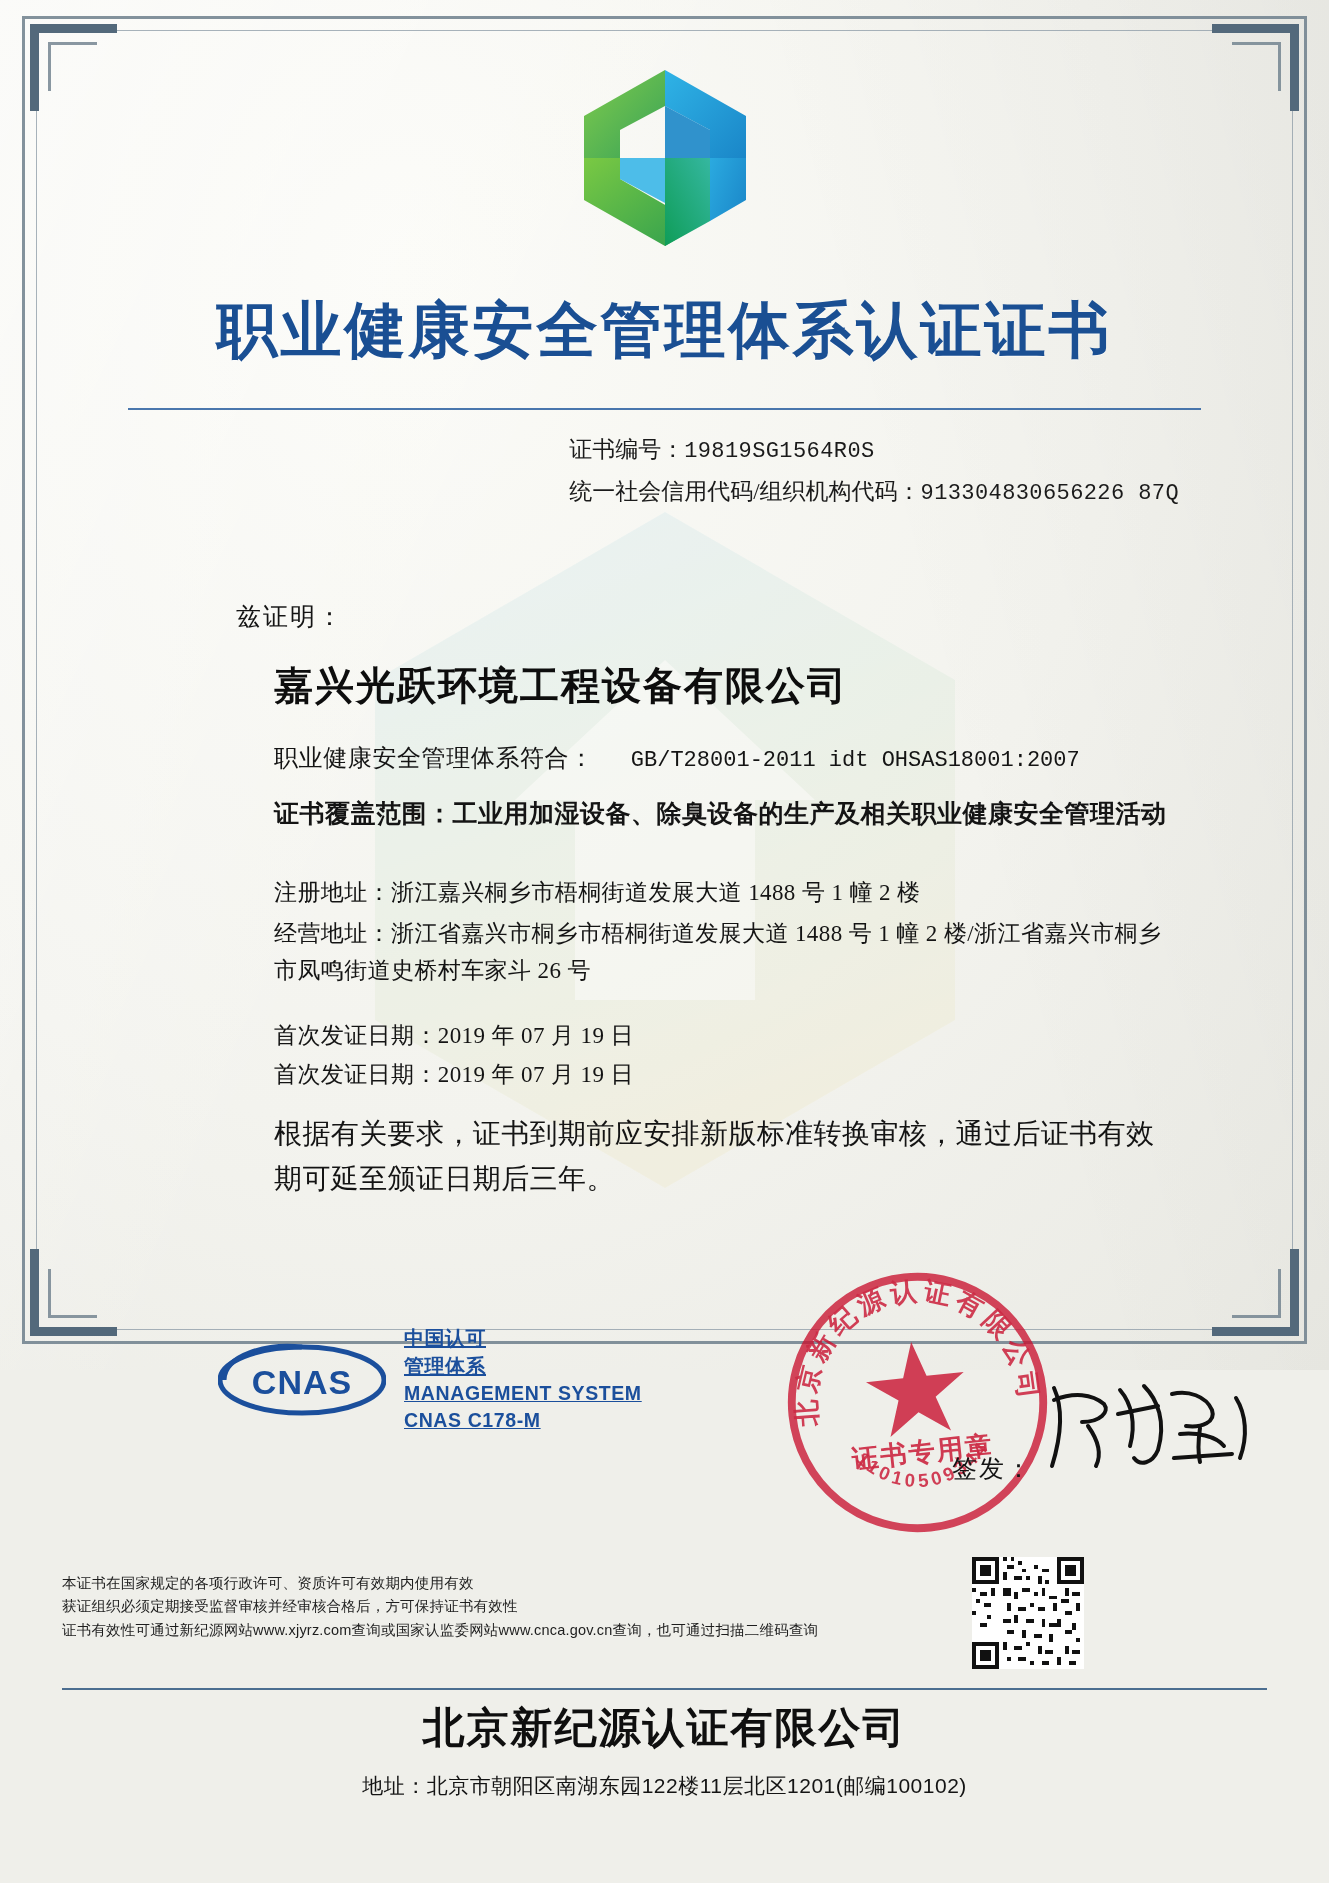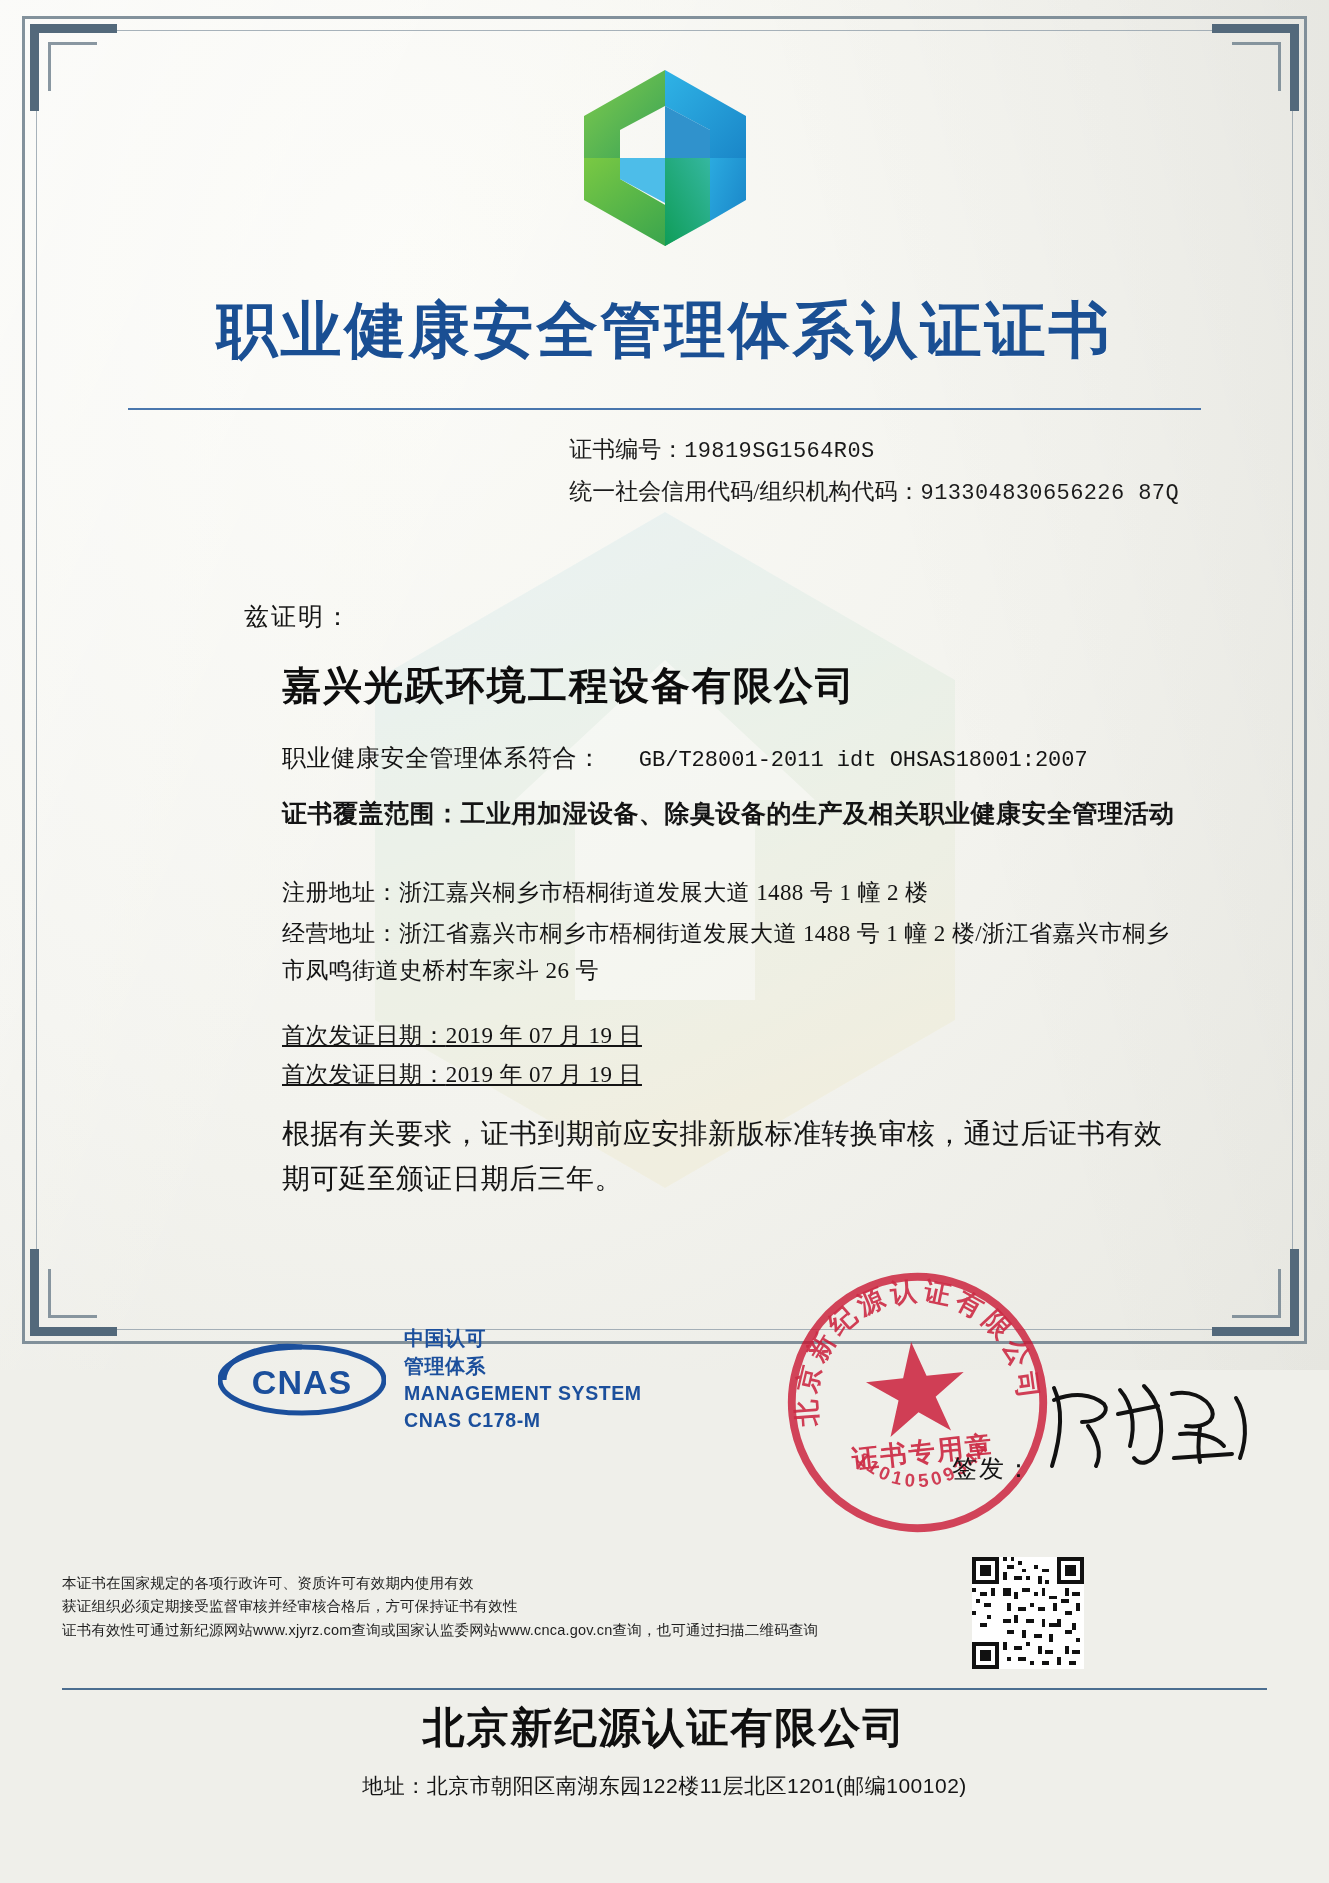--- a/index.html
+++ b/index.html
@@ -85,47 +85,47 @@
   
   .numbers{
     position:absolute;right:150px;top:430px;
     font-size:23px;color:#1b1b1b;line-height:1.75;
   }
   .numbers .ln{white-space:nowrap;}
   .mono{font-family:"Liberation Mono", monospace;letter-spacing:.4px;font-size:22px;}
 
   
   .body{
-    position:absolute;left:244px;right:150px;top:600px;
+    position:absolute;left:236px;right:150px;top:600px;
     color:#141414;
   }
   .lead{font-size:25px;margin-bottom:26px;letter-spacing:2px;}
   .company{
     font-family:"Liberation Sans", sans-serif;
     font-weight:bold;font-size:39px;letter-spacing:2px;
     margin:0 0 26px 38px;color:#0d0d0d;
   }
   .row{font-size:24px;line-height:1.62;margin:0 0 14px 38px;letter-spacing:.6px;}
   .std{font-family:"Liberation Mono", monospace;font-size:22px;letter-spacing:0;margin-left:37px;}
   .scope{font-size:25px;line-height:1.65;margin:0 0 18px 38px;font-weight:bold;letter-spacing:.5px;}
   .scope .lbl{font-weight:bold;}
   .addr{font-size:23px;line-height:1.62;margin:0 0 4px 38px;letter-spacing:.4px;}
   .gap-sm{height:22px;}
-  .dates{font-size:23px;line-height:1.72;margin:0 0 0 38px;letter-spacing:.4px;text-decoration:underline;}
+  .dates{font-size:23px;line-height:1.72;margin:0 0 0 38px;letter-spacing:.4px;}
   .note{font-size:28px;line-height:1.62;margin:16px 0 0 38px;letter-spacing:.4px;}
 
   
   .cnas{
     position:absolute;left:218px;top:1325px;
     display:flex;align-items:center;gap:18px;
   }
   .cnas-mark{width:168px;height:86px;}
   .cnas-text{
     font-family:"Liberation Sans", sans-serif;
-    color:#1b4f9c;font-size:19px;line-height:1.38;font-weight:bold;letter-spacing:.5px;
+    color:#1b4f9c;font-size:19px;line-height:1.38;font-weight:bold;letter-spacing:.5px;text-decoration:underline;
   }
   .cnas-text .cn{font-size:20px;}
   .cnas-text .en{font-size:19.5px;letter-spacing:.6px;}
 
   
   .seal{
     position:absolute;left:780px;top:1265px;width:275px;height:275px;
     transform:rotate(-6deg);
     opacity:.88;
   }

